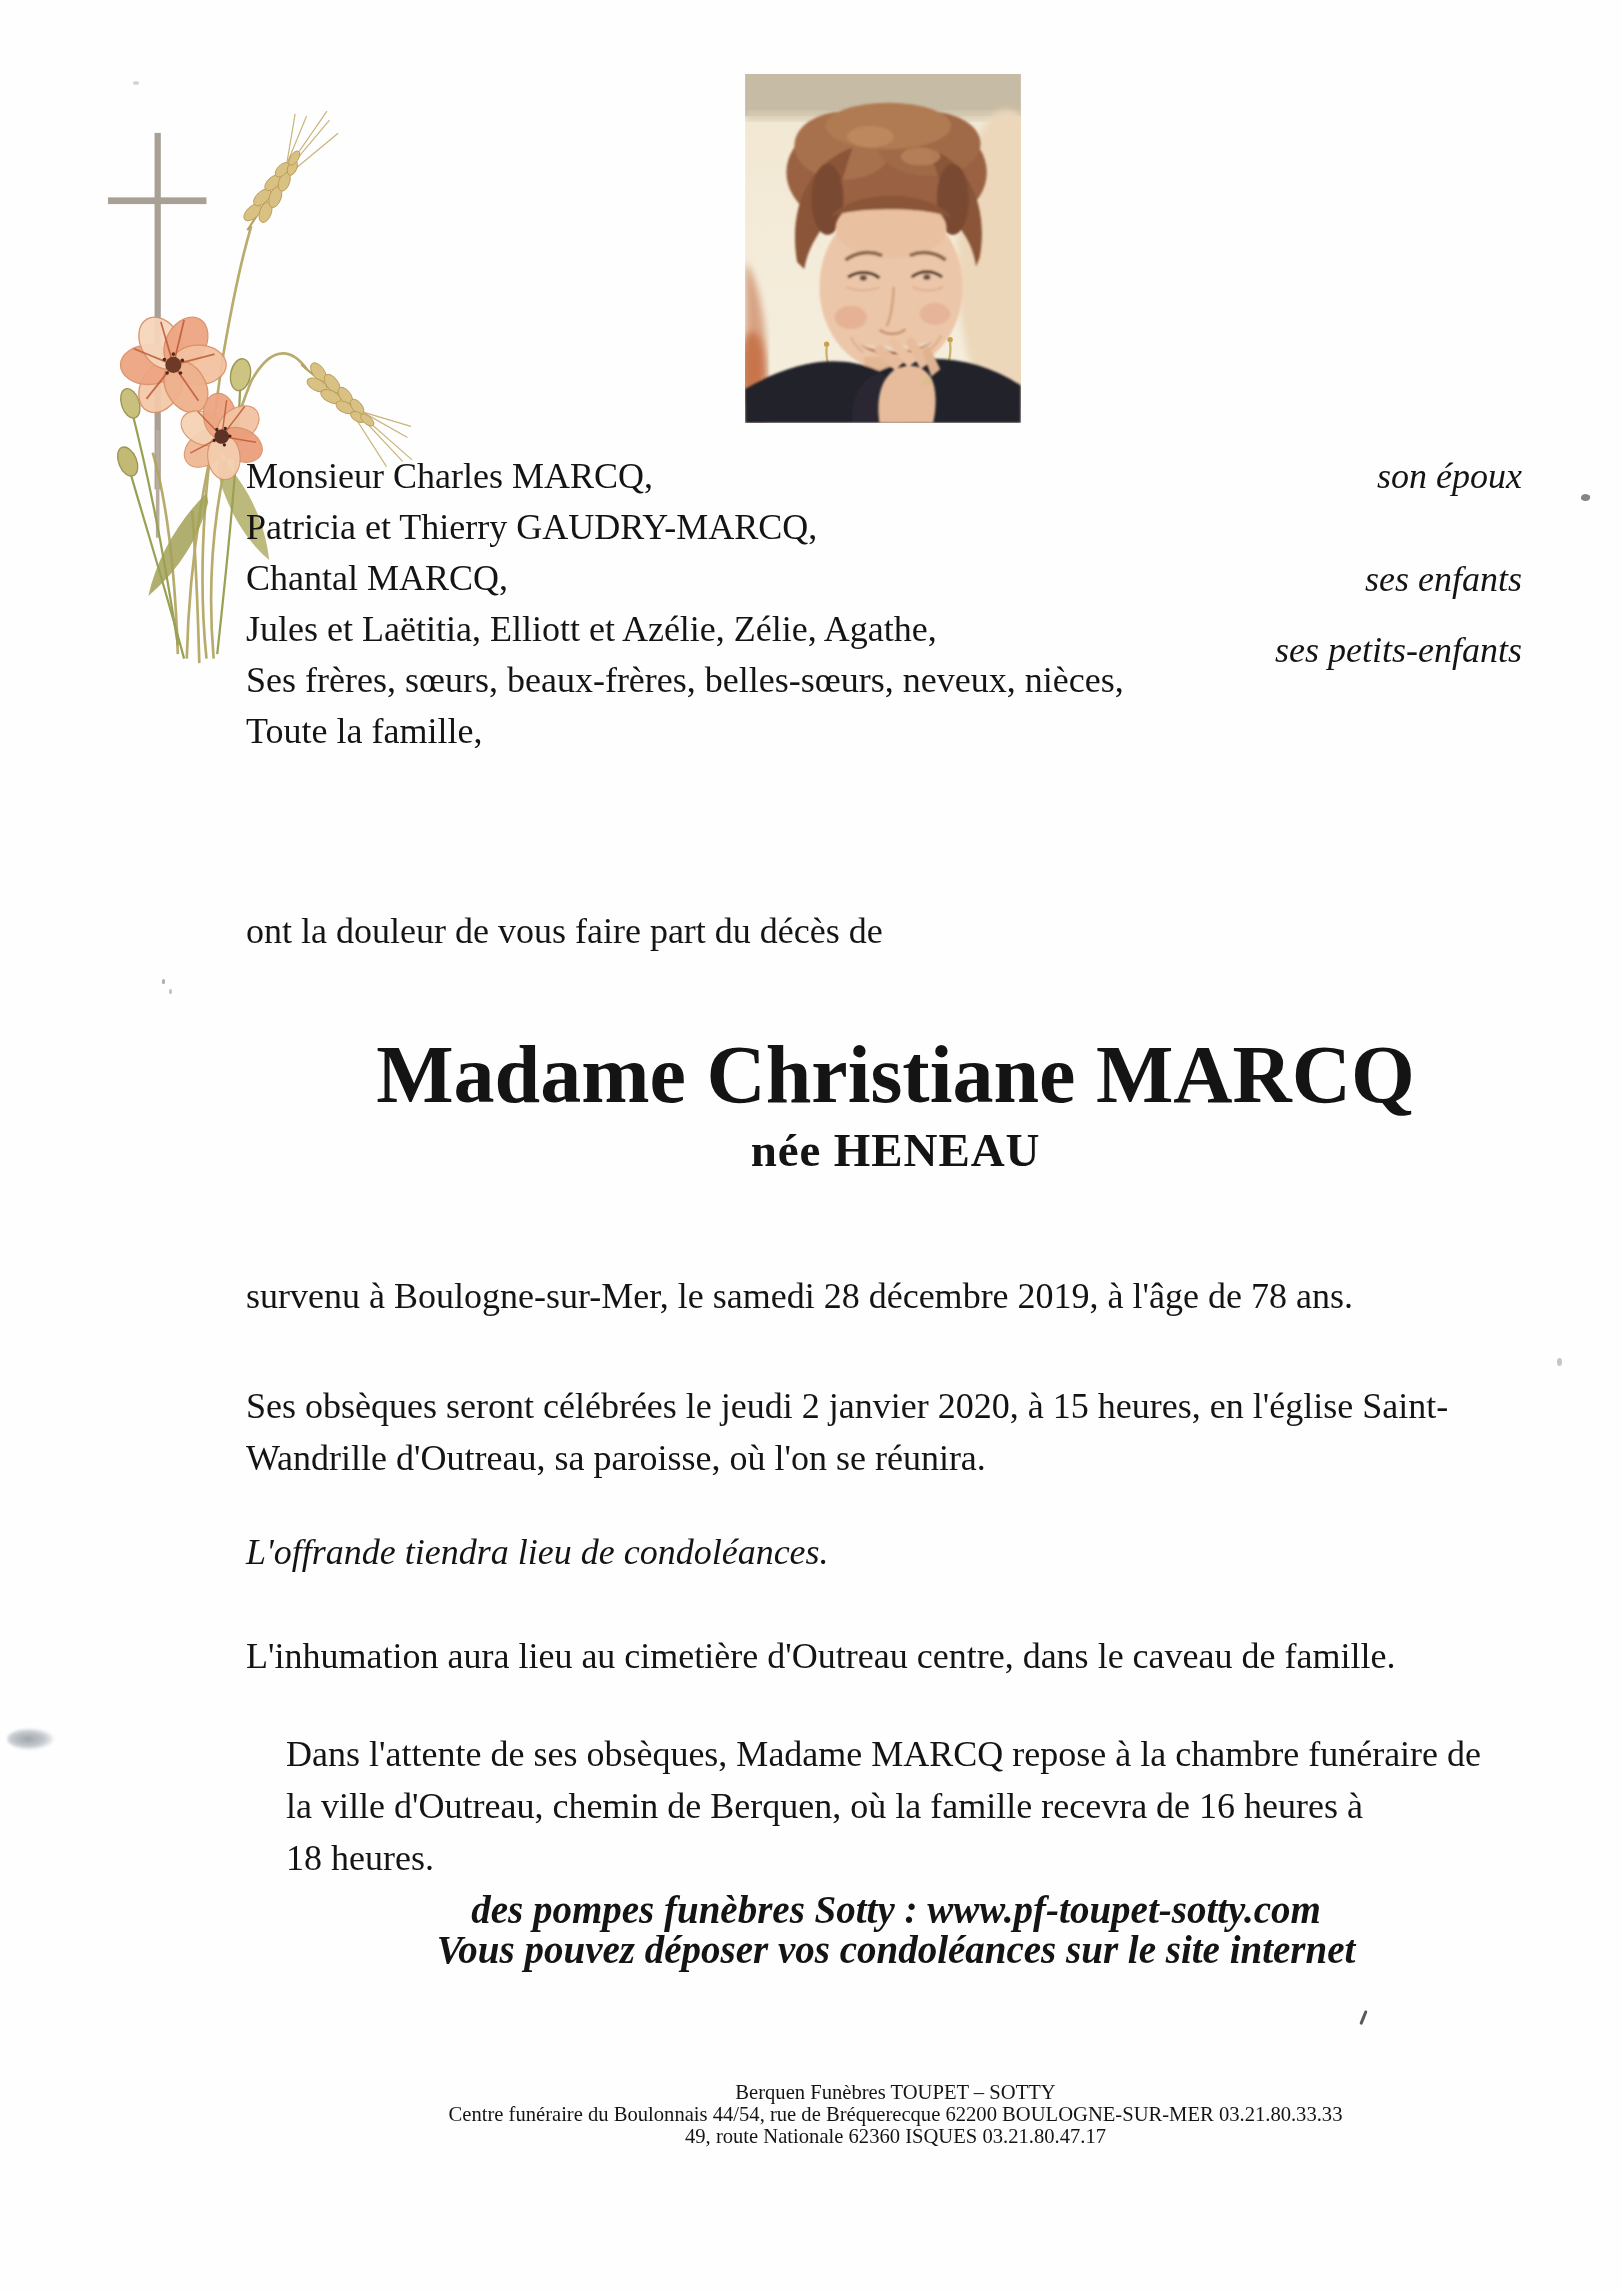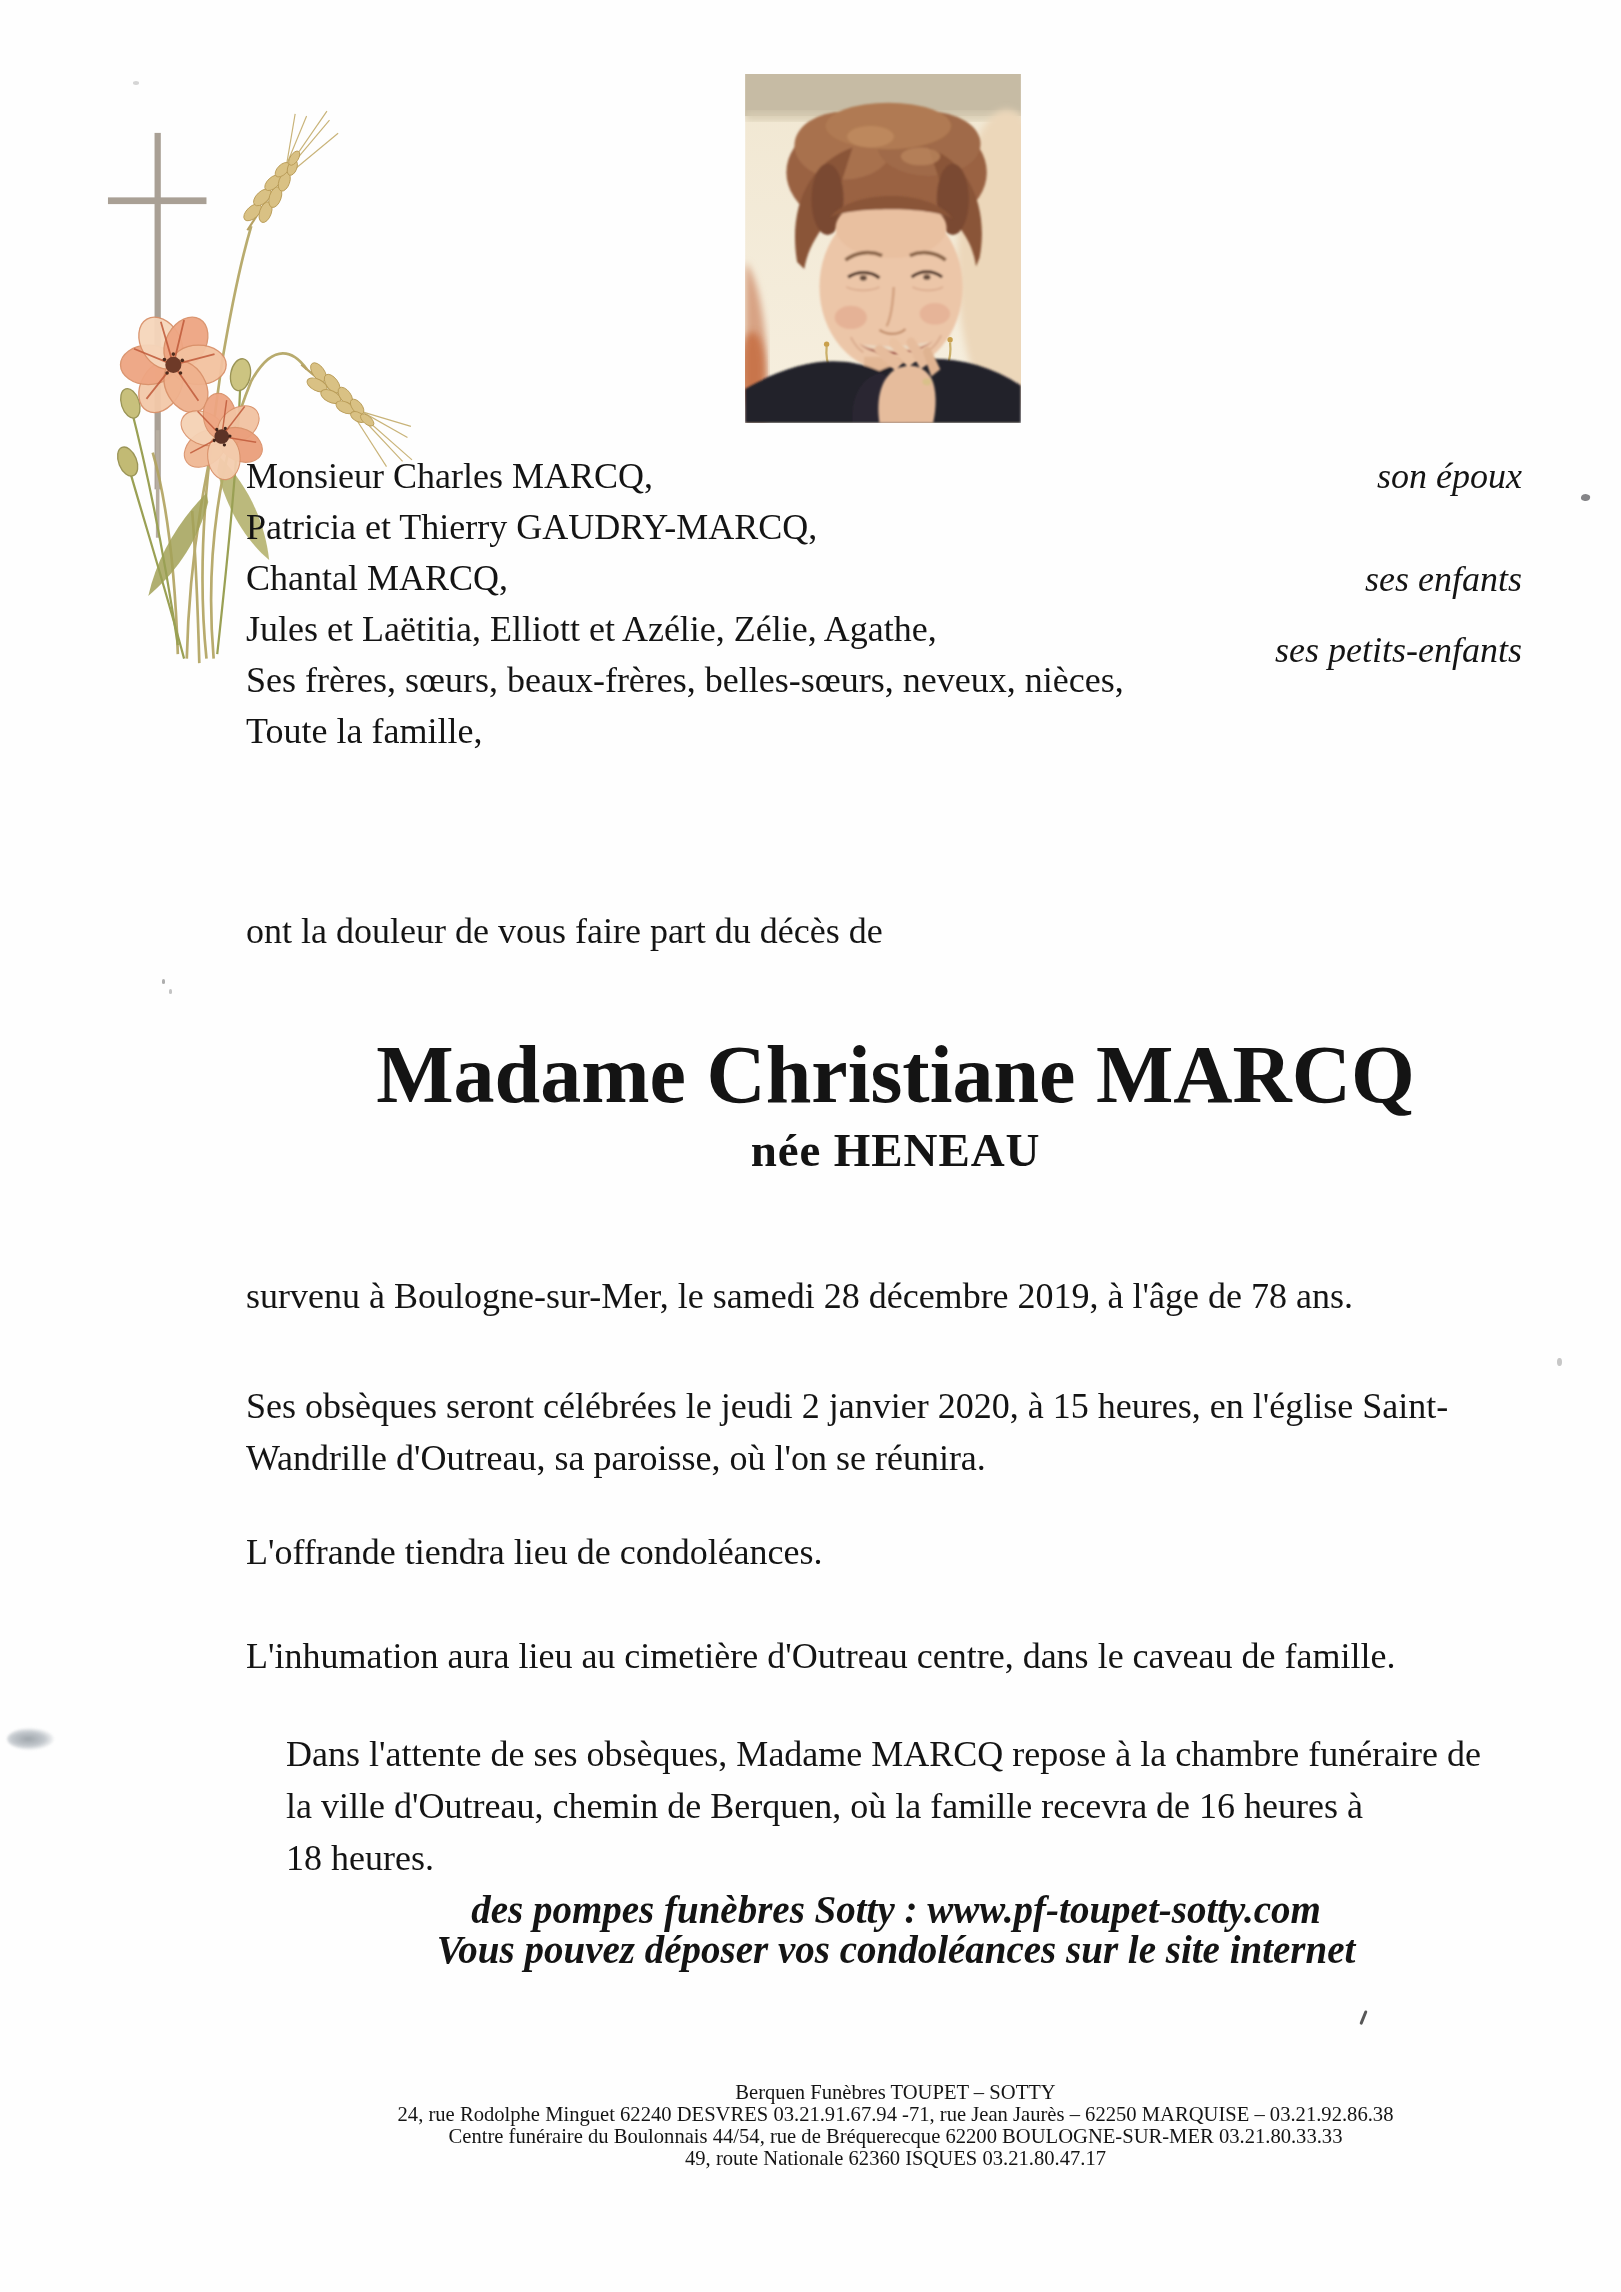--- a/index.html
+++ b/index.html
@@ -20,21 +20,21 @@
   
   #intro{left:246px;top:906px;font-size:36px;line-height:51px;white-space:nowrap;}
   
   #deceased-name{left:85px;width:1621px;top:1034px;font-size:82px;font-weight:bold;
     line-height:1;text-align:center;white-space:nowrap;}
   #maiden-name{left:85px;width:1621px;top:1127px;font-size:47px;font-weight:bold;
     line-height:1;text-align:center;letter-spacing:0.9px;white-space:nowrap;}
   
   .para{left:246px;font-size:36px;line-height:52px;}
   .para div{white-space:nowrap;}
-  #p1{top:1270px;} #p2{top:1380px;} #p3{top:1526px;} #p4{top:1630px;} #p5{top:1728px;margin-left:40px;}
+  #p1{top:1270px;} #p2{top:1380px;} #p3{top:1526px;font-style:italic;} #p4{top:1630px;} #p5{top:1728px;margin-left:40px;}
   
   .cond{left:269px;width:1254px;text-align:center;font-size:39px;font-weight:bold;
     font-style:italic;line-height:43px;white-space:nowrap;}
   #cond1{top:1928px;} #cond2{top:1888px;}
   
   #footer{left:179px;width:1433px;top:2081px;text-align:center;font-size:20.6px;line-height:22px;}
   #footer div{white-space:nowrap;}
   
   .smudge{left:7.2px;top:1728px;width:47px;height:21.5px;border-radius:50%;
     background:radial-gradient(ellipse at 45% 50%, #8f979e 0%, #b9bfc5 45%, rgba(255,255,255,0) 75%);
@@ -327,21 +327,20 @@
   <div>Dans l'attente de ses obsèques, Madame MARCQ repose à la chambre funéraire de</div>
   <div>la ville d'Outreau, chemin de Berquen, où la famille recevra de 16 heures à</div>
   <div>18 heures.</div>
 </div>
 
 <div class="abs cond" id="cond1">Vous pouvez déposer vos condoléances sur le site internet</div>
 <div class="abs cond" id="cond2">des pompes funèbres Sotty : www.pf-toupet-sotty.com</div>
 
 <div class="abs" id="footer">
   <div>Berquen Funèbres TOUPET – SOTTY</div>
-  <div>24, rue Rodolphe Minguet 62240 DESVRES 03.21.91.67.94 -71, rue Jean Jaurès – 62250 MARQUISE – 03.21.92.86.38</div>
   <div>Centre funéraire du Boulonnais 44/54, rue de Bréquerecque 62200 BOULOGNE-SUR-MER 03.21.80.33.33</div>
   <div>49, route Nationale 62360 ISQUES 03.21.80.47.17</div>
 </div>
 
 <div class="abs smudge"></div>
 <div class="abs speck-a"></div>
 <div class="abs speck-b"></div>
 <div class="abs speck-c"></div>
 <div class="abs speck-d"></div>
 <div class="abs speck-e"></div>

